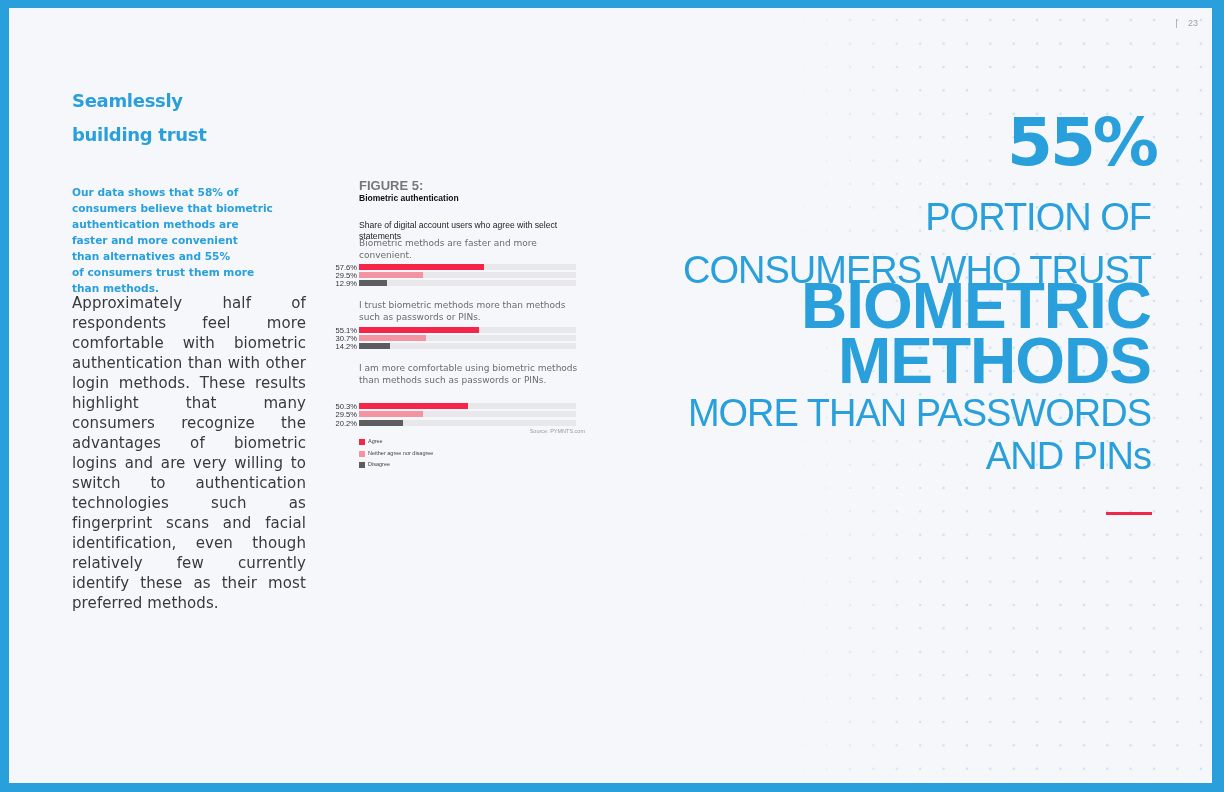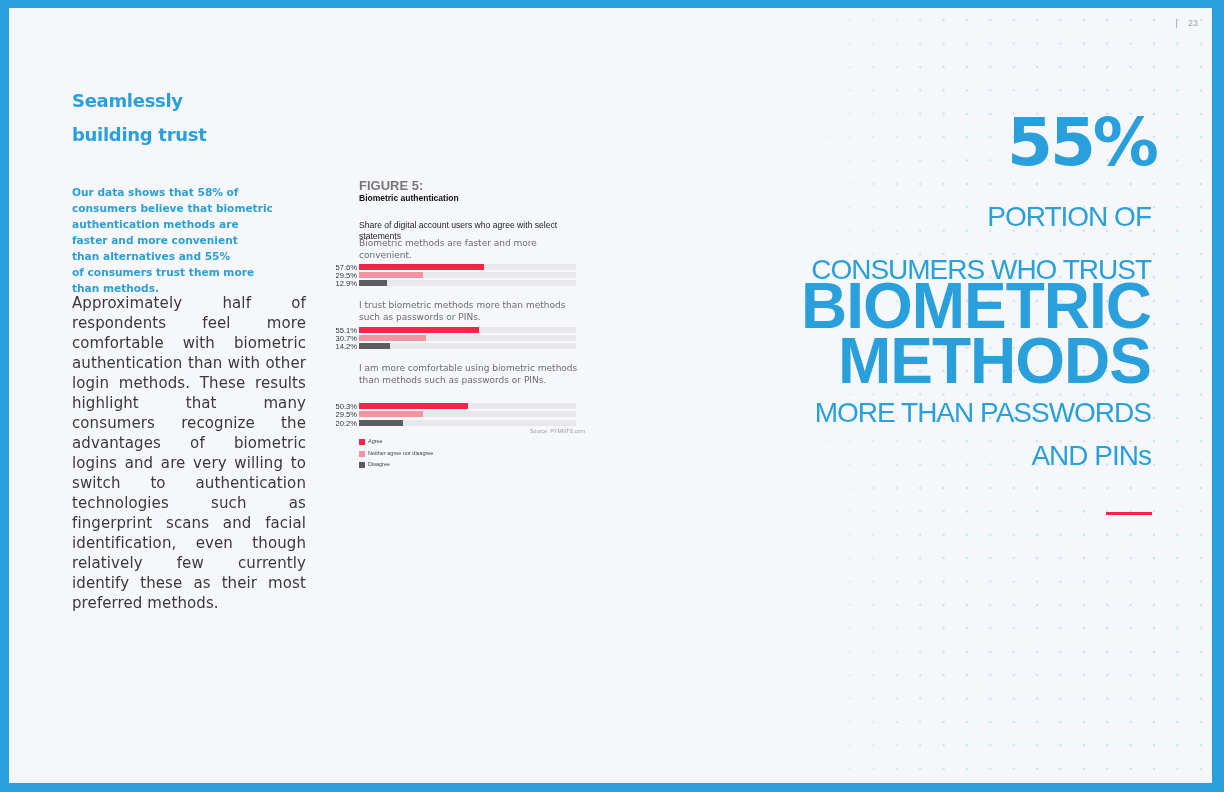--- a/index.html
+++ b/index.html
@@ -71,21 +71,21 @@
   .legend-swatch { display: inline-block; width: 6px; height: 6px; vertical-align: middle; margin-right: 3px; }
 
   .stat { position: absolute; right: 0; top: 0; width: 1203px; height: 623px; }
   .stat-num {
     position: absolute; right: 56px; top: 96px;
     font-family: "DejaVu Sans", sans-serif; font-weight: bold; font-size: 66px; line-height: 78px;
     color: #29a0db; letter-spacing: -3px;
   }
   .stat-light {
     position: absolute; right: 61px; text-align: left;
-    font-family: "Liberation Sans", sans-serif; font-weight: normal; font-size: 28px; line-height: 40px;
+    font-family: "Liberation Sans", sans-serif; font-weight: normal; font-size: 38px; line-height: 40px;
     color: #29a0db; letter-spacing: -1px; white-space: nowrap;
   }
   .stat-heavy {
     position: absolute; right: 61px; text-align: right;
     font-family: "Liberation Sans", sans-serif; font-weight: bold; font-size: 64px; line-height: 56px;
     color: #29a0db; white-space: nowrap; letter-spacing: -1px;
   }
   .red-rule {
     position: absolute; left: 1097px; top: 504px; width: 46px; height: 3px; background: #f0284a;
   }

